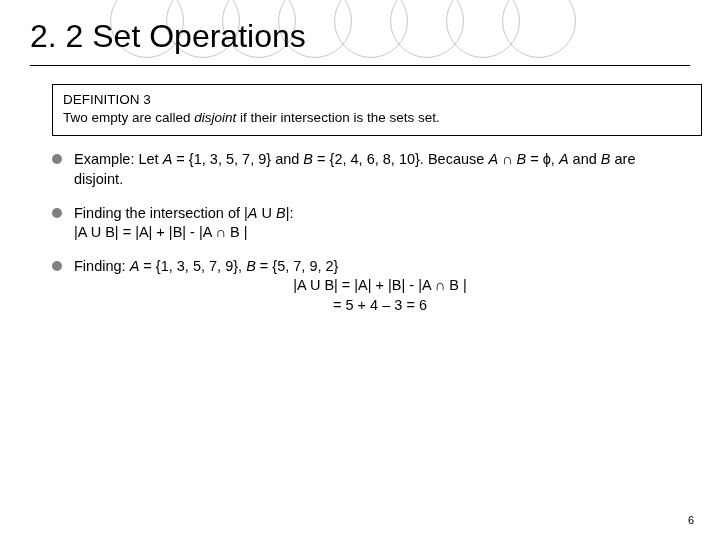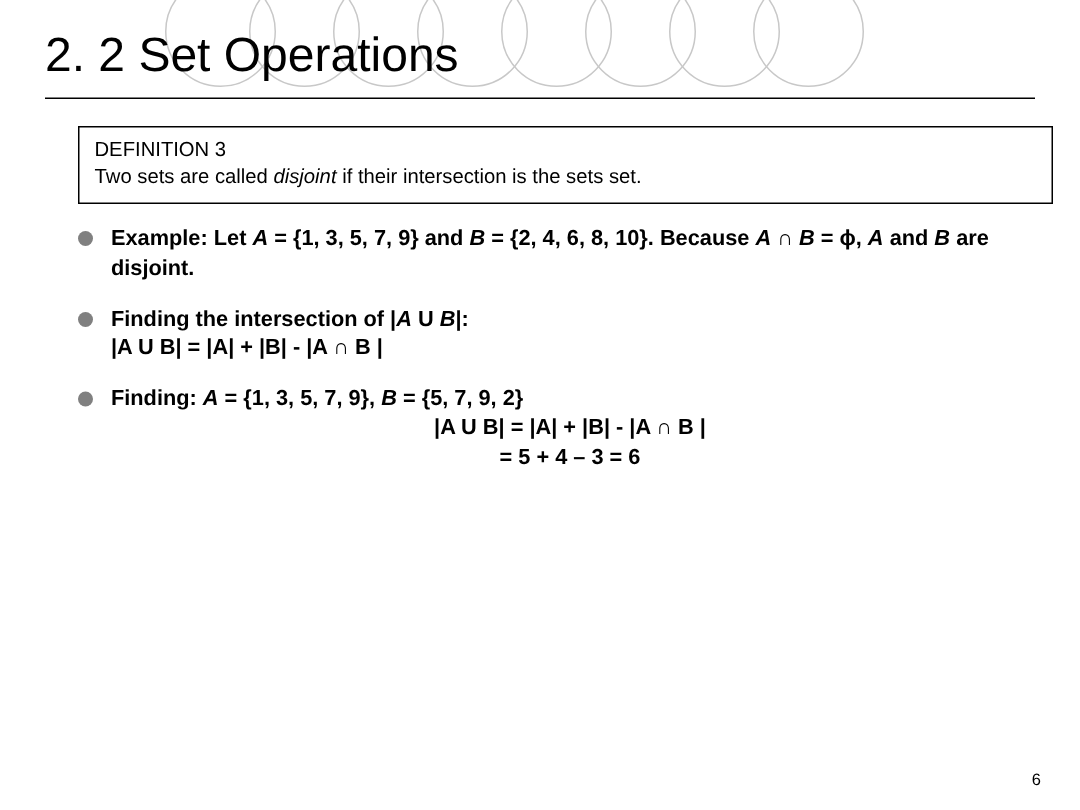--- a/index.html
+++ b/index.html
@@ -49,21 +49,20 @@
     line-height: 1.35;
   }
   .defbox .def-title { font-weight: normal; }
   .defbox .term { font-style: italic; font-weight: normal; }
   ul.bullets {
     list-style: none;
     margin: 0 34px 0 52px;
     padding: 0;
     font-size: 14.5px;
     line-height: 1.35;
-    font-weight: bold;
   }
   ul.bullets > li {
     position: relative;
     padding-left: 22px;
     margin-bottom: 14px;
   }
   ul.bullets > li::before {
     content: "";
     position: absolute;
     left: 0;
@@ -88,21 +87,21 @@
 <div class="circles">
   <span></span><span></span><span></span><span></span><span></span><span></span><span></span><span></span>
 </div>
 
 <div class="title">2. 2 Set Operations</div>
 <hr class="rule">
 
 <div class="defbox">
   <div class="def-title">DEFINITION 3</div>
   <div>
-    <span>Two sets are called </span><span class="term">disjoint</span><span> if their intersection is the sets set.</span>
+    <span>Two empty are called </span><span class="term">disjoint</span><span> if their intersection is the sets set.</span>
   </div>
 </div>
 
 <ul class="bullets">
   <li>
     <span>Example: Let </span><span class="ital">A</span><span> = {1, 3, 5, 7, 9} and </span><span class="ital">B</span><span> = {2, 4, 6, 8, 10}. Because </span><span class="ital">A</span><span> ∩ </span><span class="ital">B</span><span> = ϕ, </span><span class="ital">A</span><span> and </span><span class="ital">B</span><span> are disjoint.</span>
   </li>
   <li>
     <span>Finding the intersection of |</span><span class="ital">A</span><span> U </span><span class="ital">B</span><span>|:</span><br>
     <span>|A U B| = |A| + |B| - |A ∩ B |</span>

